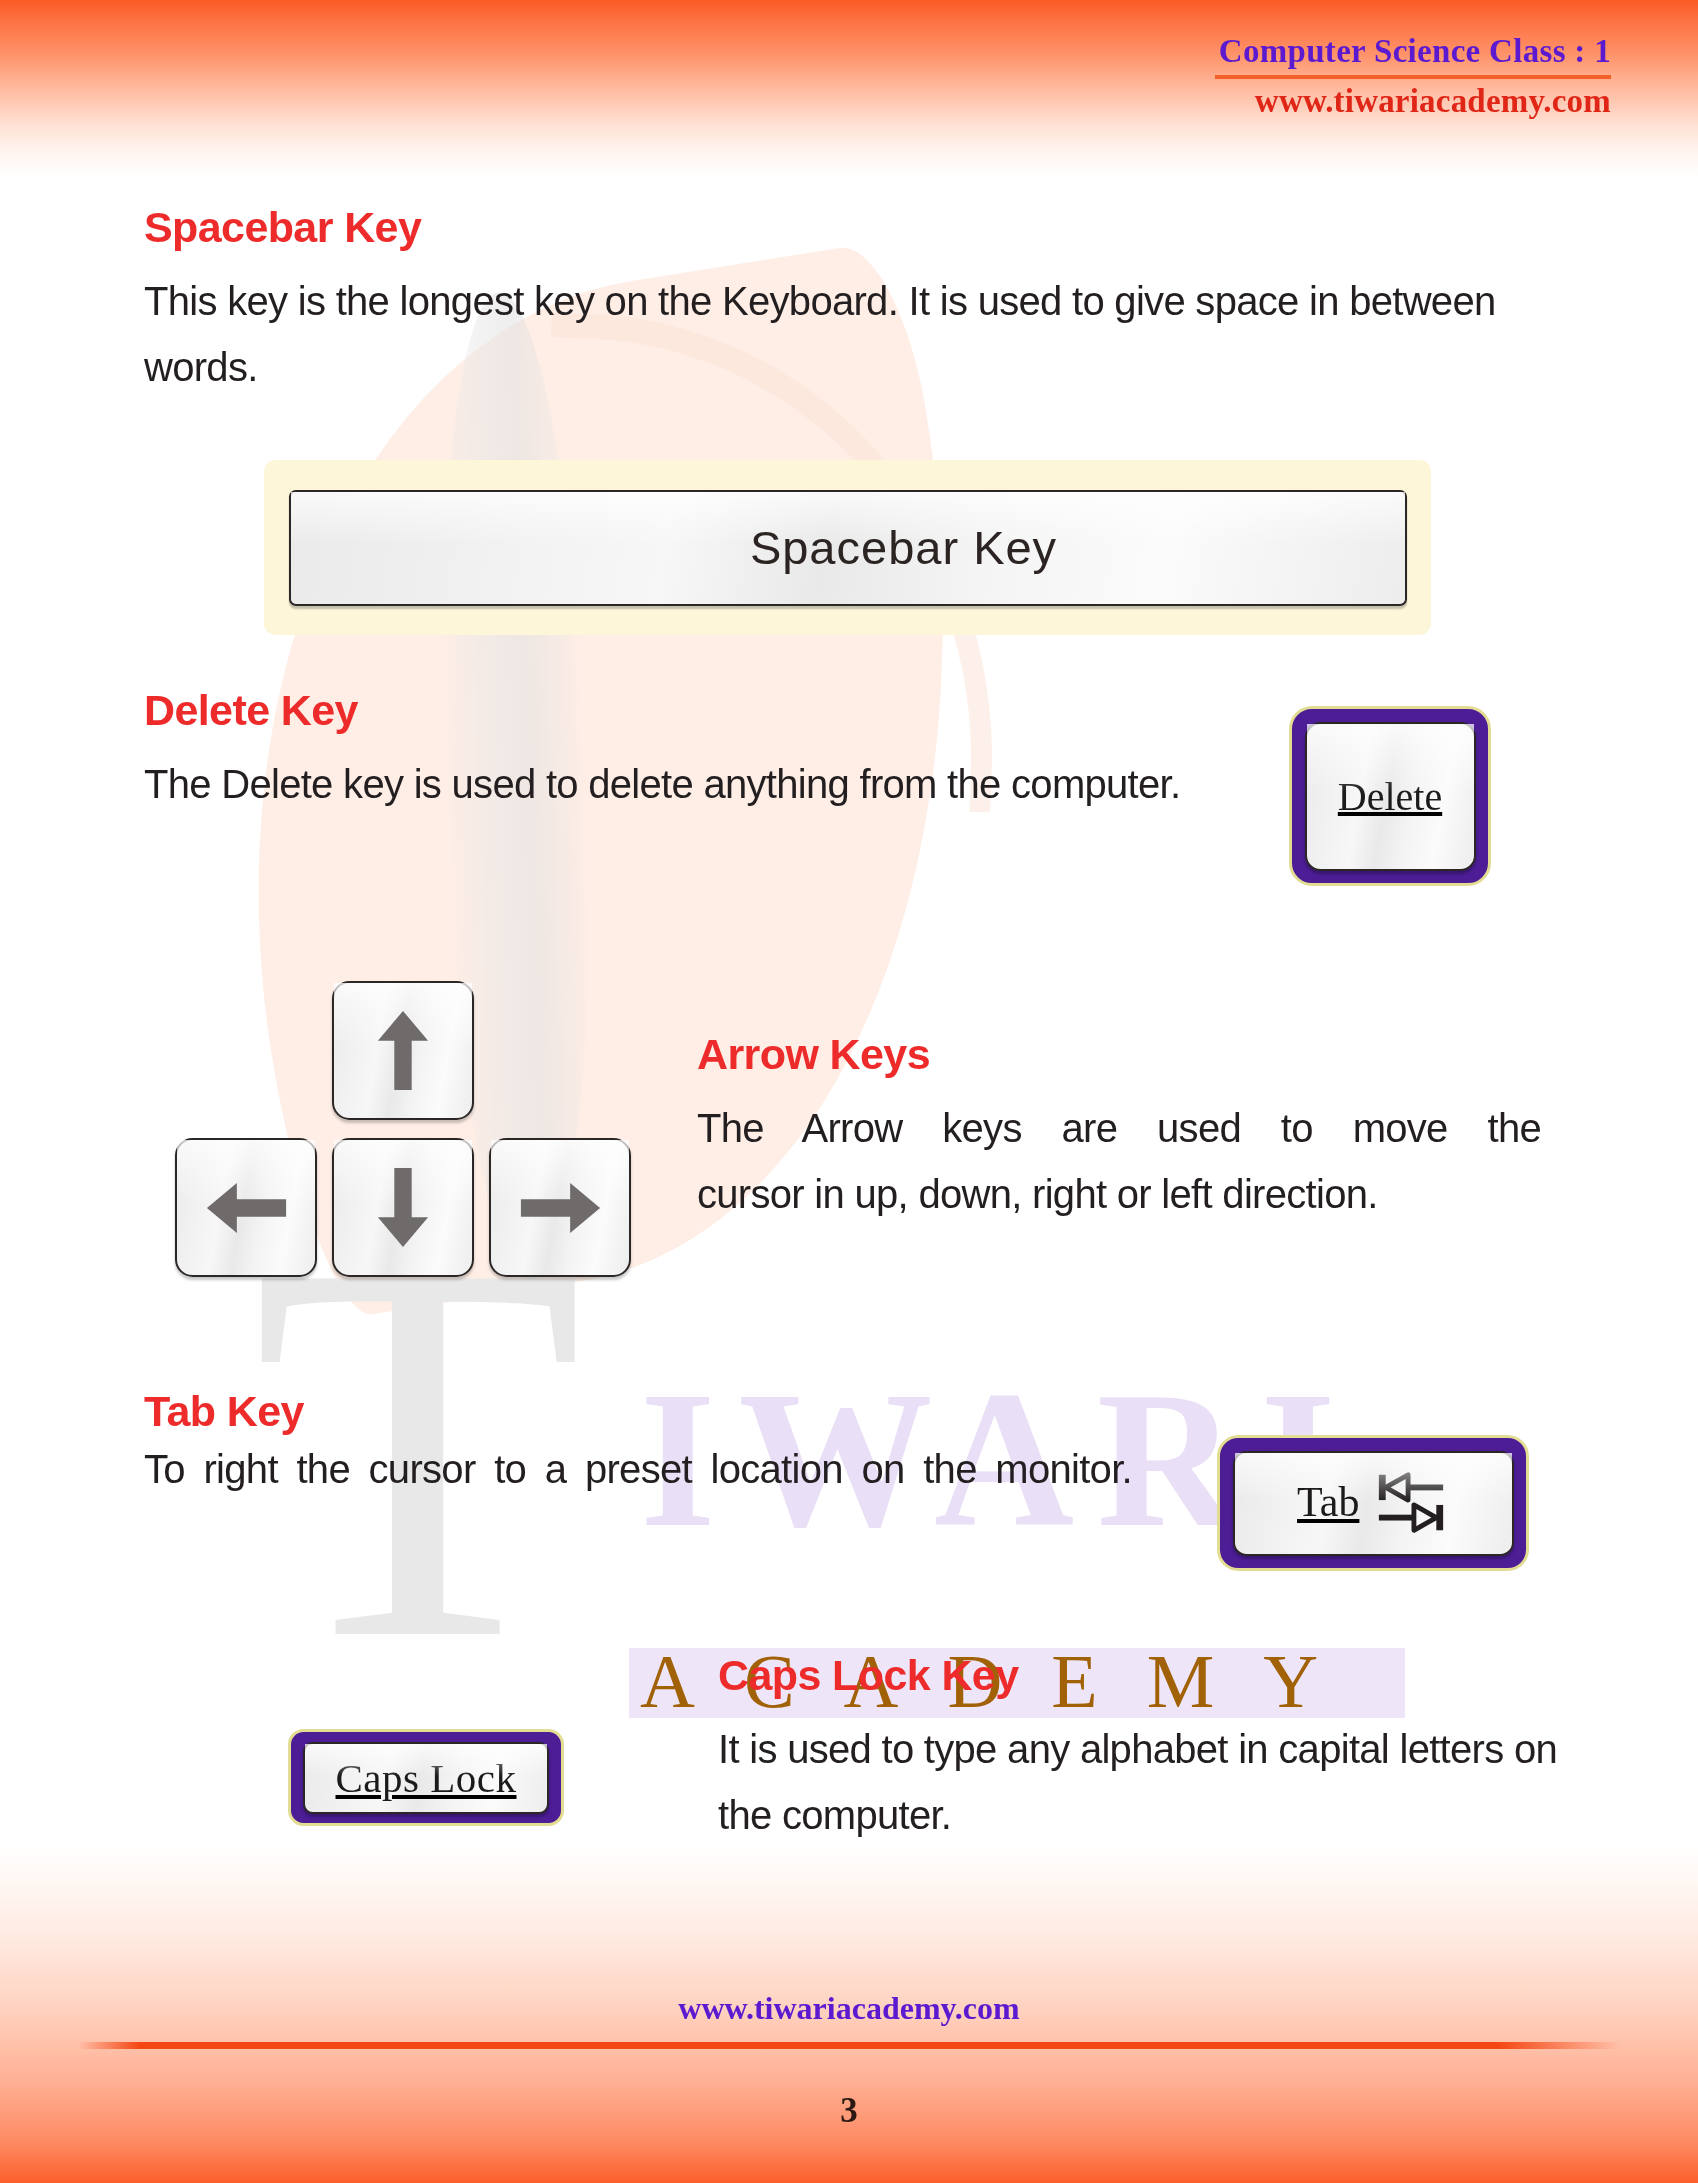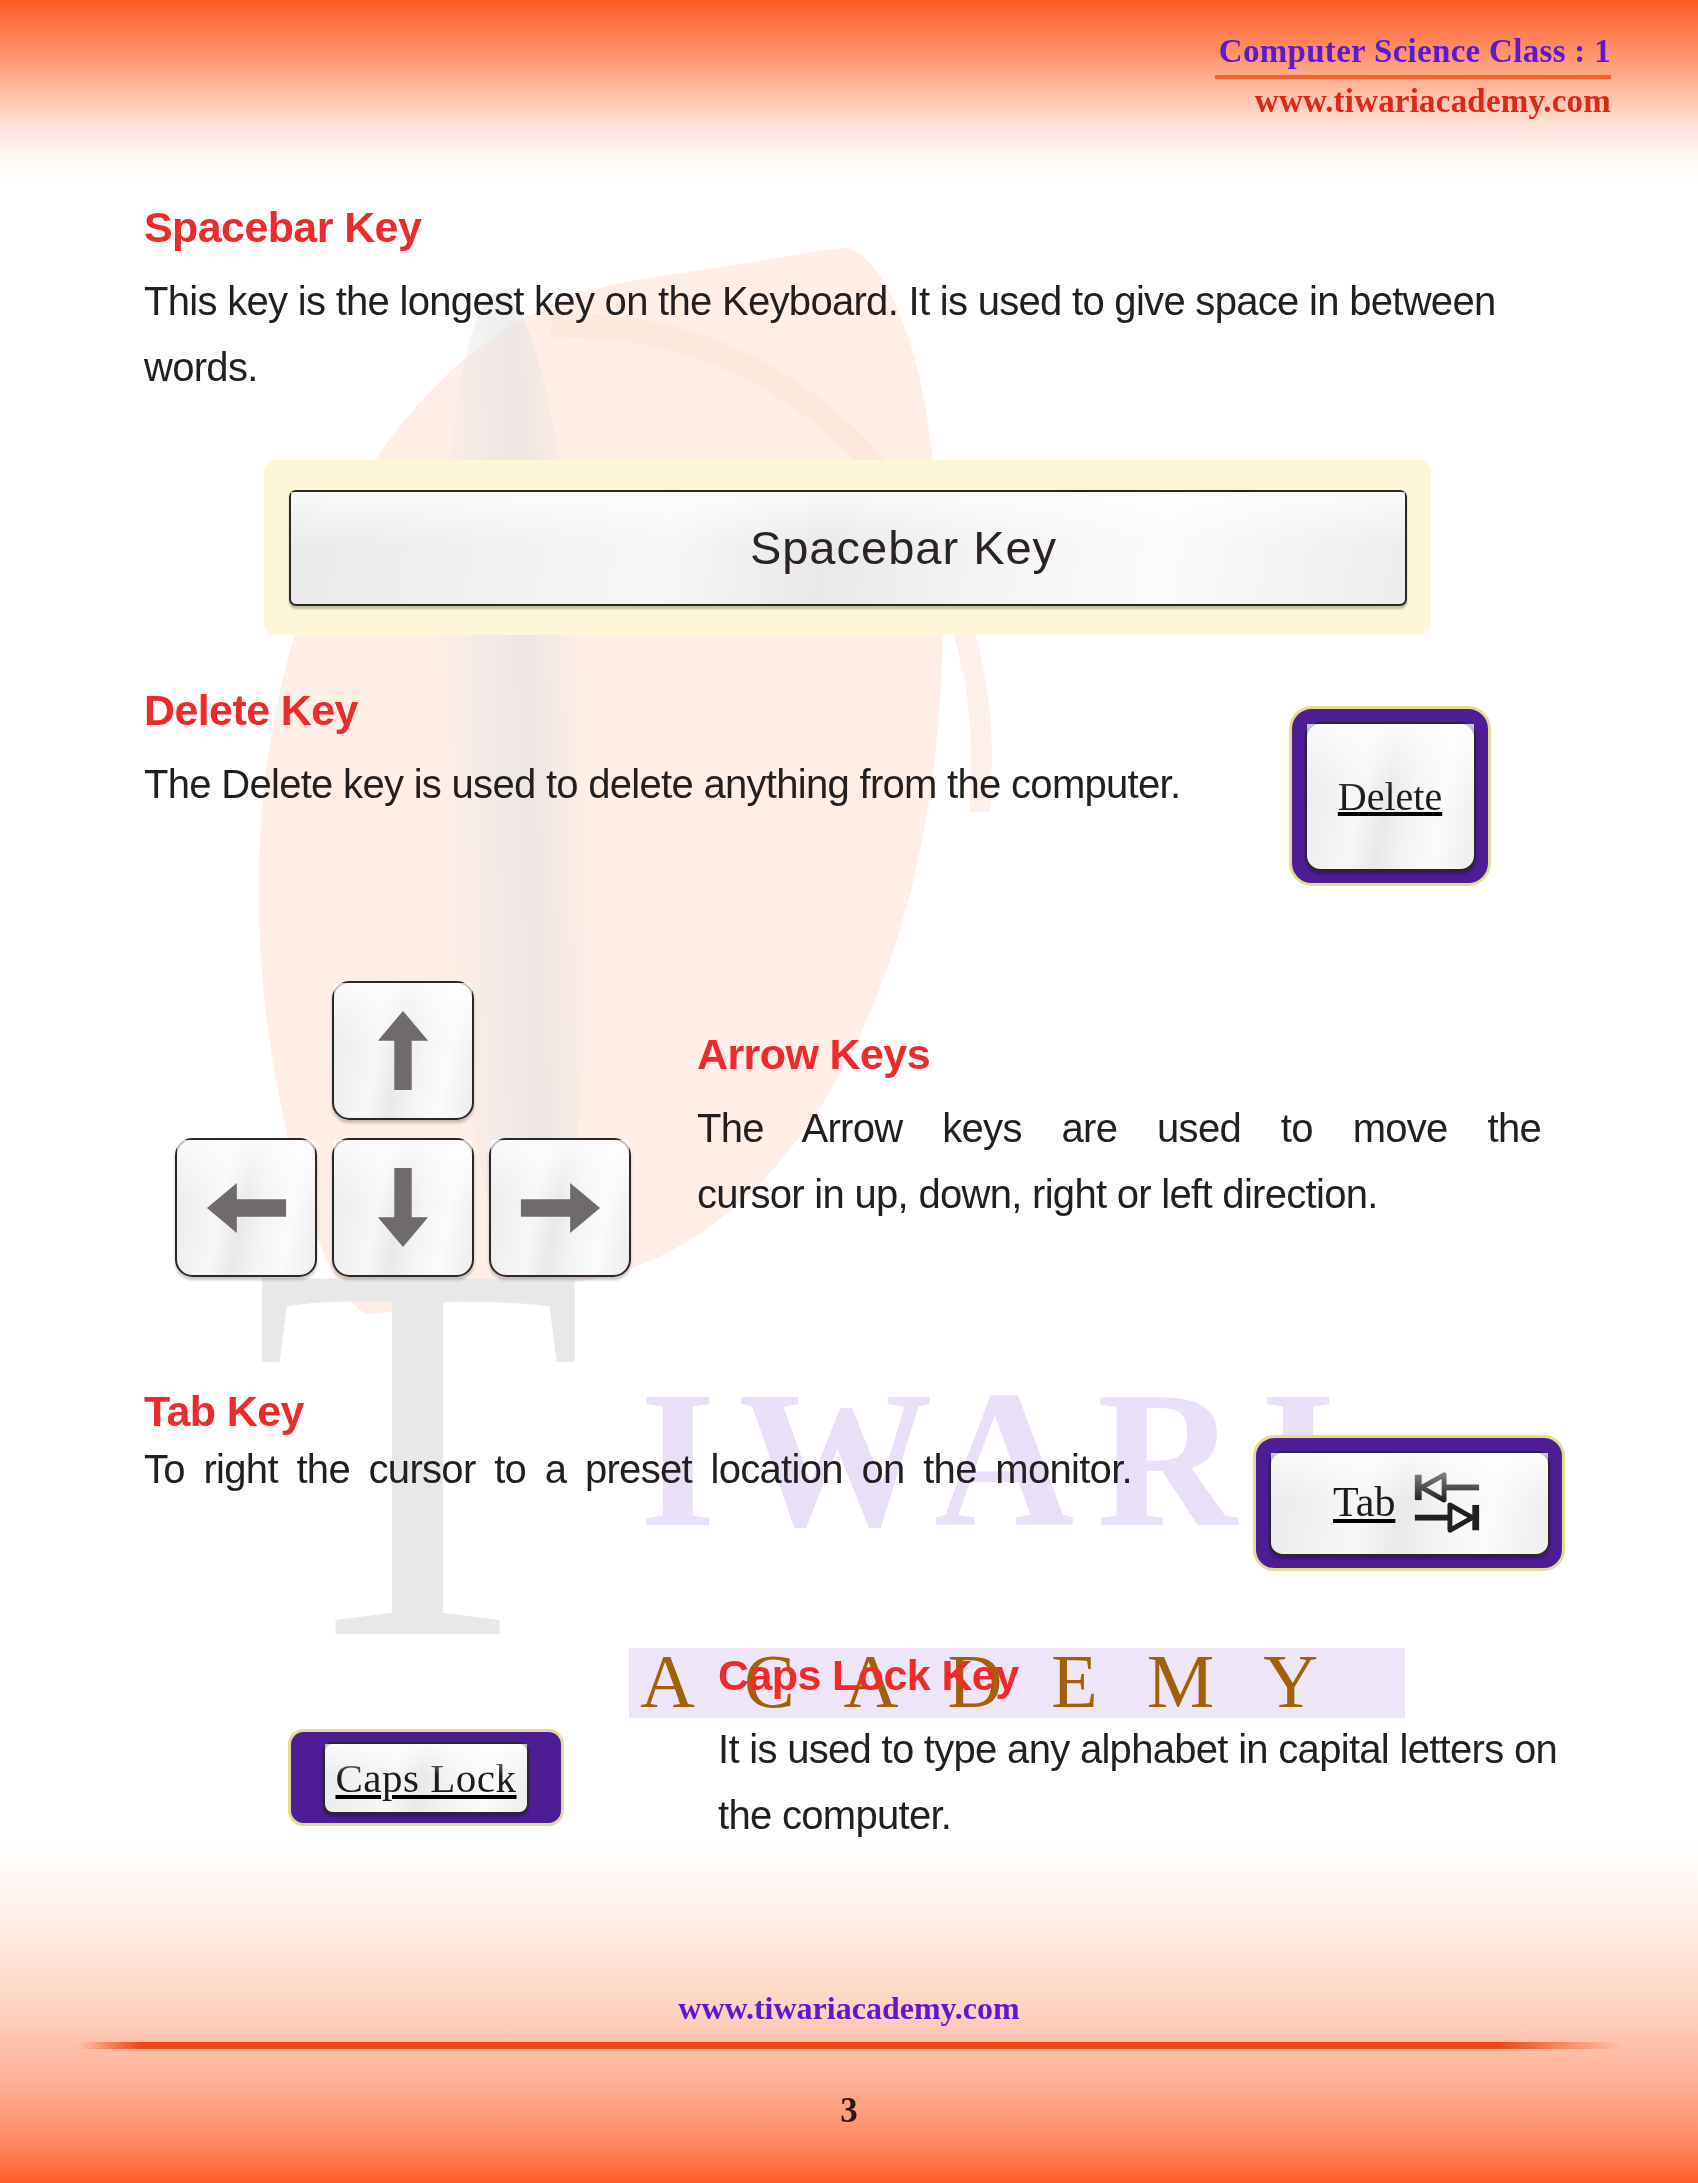--- a/index.html
+++ b/index.html
@@ -312,21 +312,20 @@
 
   
   .tab-bezel {
     position: absolute;
     left: 1217px; top: 1435px;
     width: 312px; height: 136px;
     border-radius: 21.3px;
     display: flex;
     align-items: center;
     justify-content: center;
-    margin-left: 36px;
   }
   .tab-key {
     width: 281px; height: 105px;
     border-radius: 13.6px;
     display: flex;
     align-items: center;
     justify-content: center;
     gap: 13.6px;
     box-shadow: 0 2.9px 2.9px rgba(0,0,0,.25);
   }
@@ -343,21 +342,21 @@
   .caps-bezel {
     position: absolute;
     left: 288px; top: 1729px;
     width: 276px; height: 97px;
     border-radius: 15.5px;
     display: flex;
     align-items: center;
     justify-content: center;
   }
   .caps-key {
-    width: 206px; height: 72px;
+    width: 246px; height: 72px;
     border-radius: 9.7px;
     display: flex;
     align-items: center;
     justify-content: center;
     box-shadow: 0 2.9px 2.9px rgba(0,0,0,.25);
   }
   .caps-label {
     font-family: "Liberation Serif", serif;
     font-size: 41px;
     color: #1d1b1a;

